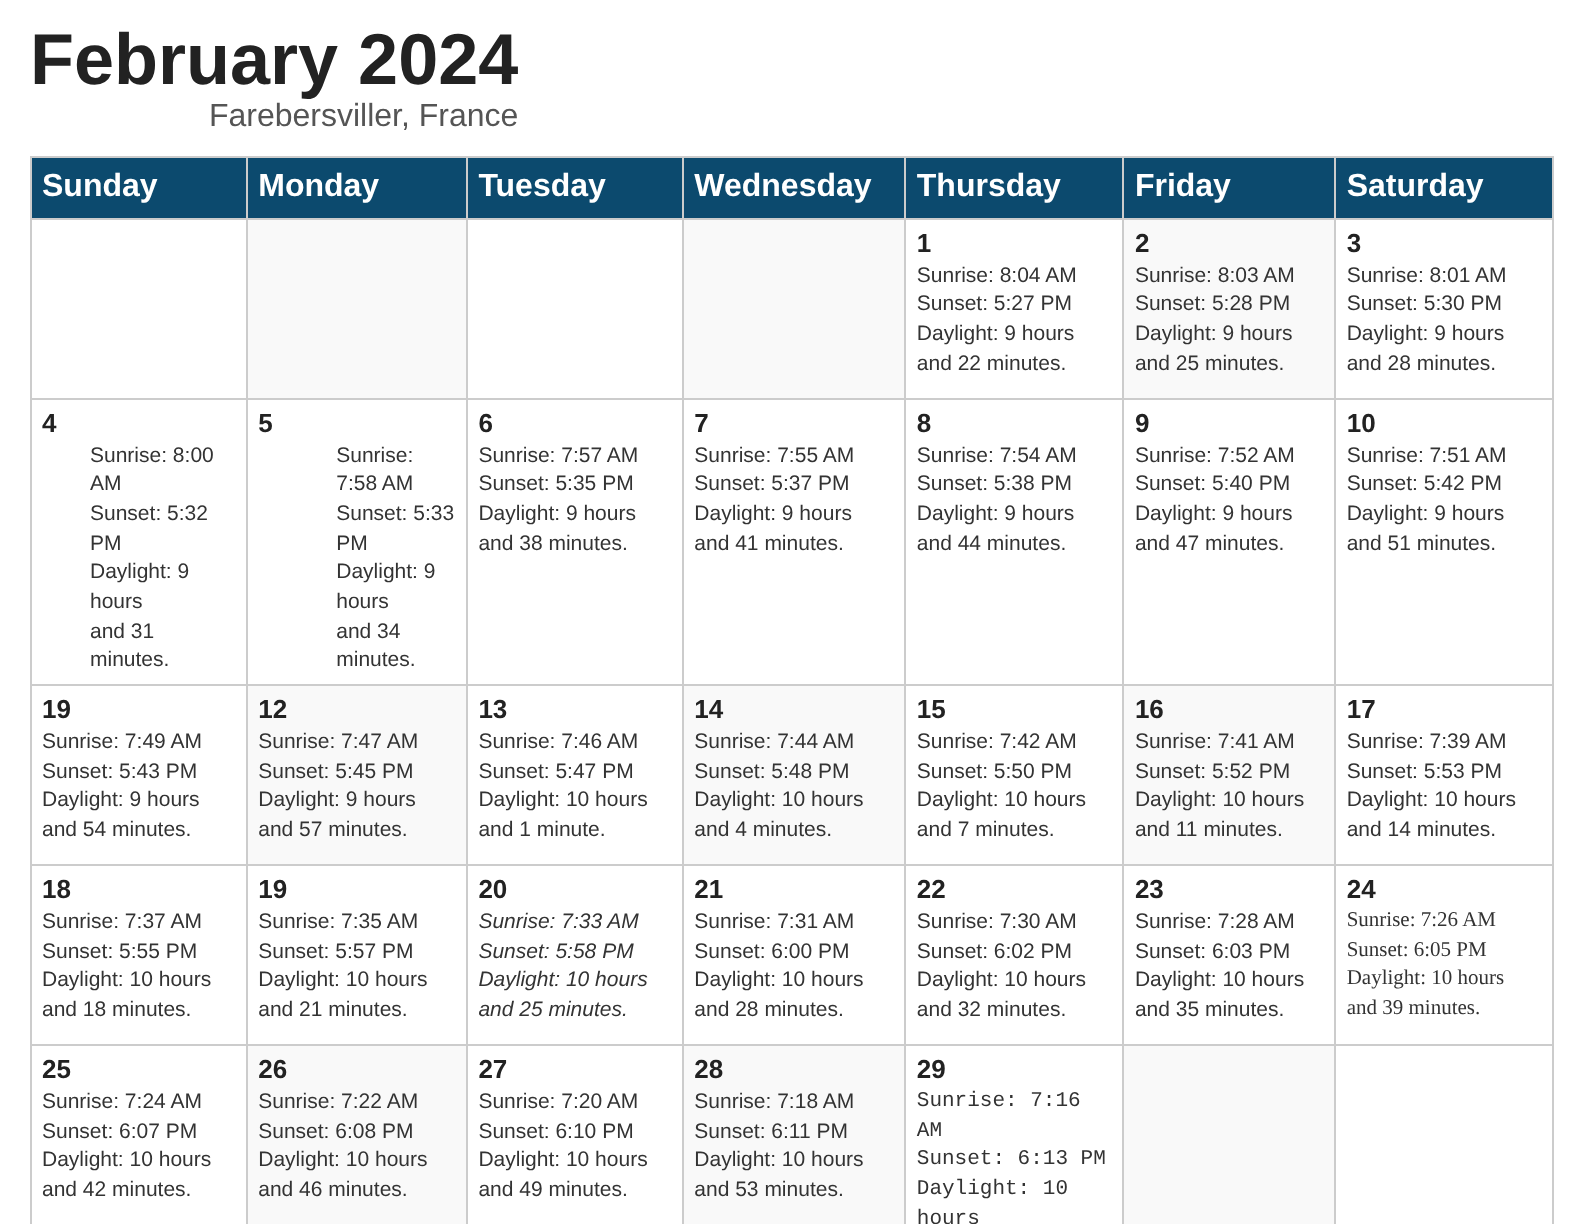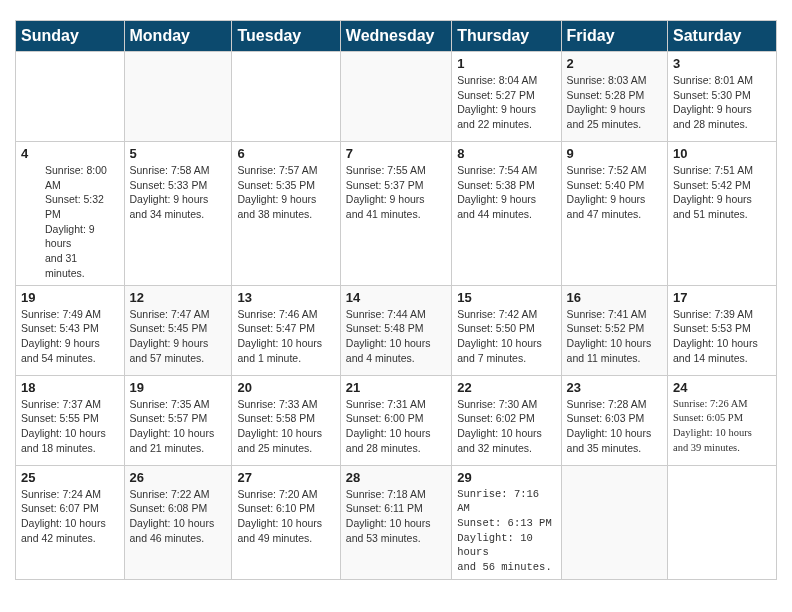--- a/index.html
+++ b/index.html
@@ -62,20 +62,24 @@
       color: #333;
       font-size: 10.5px;
       line-height: 1.4;
     }
     td.empty { background: #fff; }
   </style>
 </head>
 <body>
 
 <div class="header">
+  <div class="title-block">
+    <h1>February 2024</h1>
+    <h2>Farebersviller, France</h2>
+  </div>
 </div>
 
 <table>
   <thead>
     <tr id="thead-row">
     <th>Sunday</th>
         <th>Monday</th>
         <th>Tuesday</th>
         <th>Wednesday</th>
         <th>Thursday</th>
@@ -114,21 +118,21 @@
       <tr>
         <td>
           <span class="day-number">4</span>
           <div class="day-info" style="white-space: pre-line; margin-left: 24px;">Sunrise: 8:00 AM
 Sunset: 5:32 PM
 Daylight: 9 hours
 and 31 minutes.</div>
         </td>
         <td>
           <span class="day-number">5</span>
-          <div class="day-info" style="white-space: pre-line;">Sunrise: 7:58 AM
+          <div class="day-info" style="white-space: pre-line; margin-left: 39px;">Sunrise: 7:58 AM
 Sunset: 5:33 PM
 Daylight: 9 hours
 and 34 minutes.</div>
         </td>
         <td>
           <span class="day-number">6</span>
           <div class="day-info" style="white-space: pre-line;">Sunrise: 7:57 AM
 Sunset: 5:35 PM
 Daylight: 9 hours
 and 38 minutes.</div>
@@ -223,21 +227,21 @@
         </td>
         <td>
           <span class="day-number">19</span>
           <div class="day-info" style="white-space: pre-line;">Sunrise: 7:35 AM
 Sunset: 5:57 PM
 Daylight: 10 hours
 and 21 minutes.</div>
         </td>
         <td>
           <span class="day-number">20</span>
-          <div class="day-info" style="white-space: pre-line;">Sunrise: 7:33 AM
+          <div class="day-info" style="white-space: pre-line; font-style: italic;">Sunrise: 7:33 AM
 Sunset: 5:58 PM
 Daylight: 10 hours
 and 25 minutes.</div>
         </td>
         <td>
           <span class="day-number">21</span>
           <div class="day-info" style="white-space: pre-line;">Sunrise: 7:31 AM
 Sunset: 6:00 PM
 Daylight: 10 hours
 and 28 minutes.</div>

